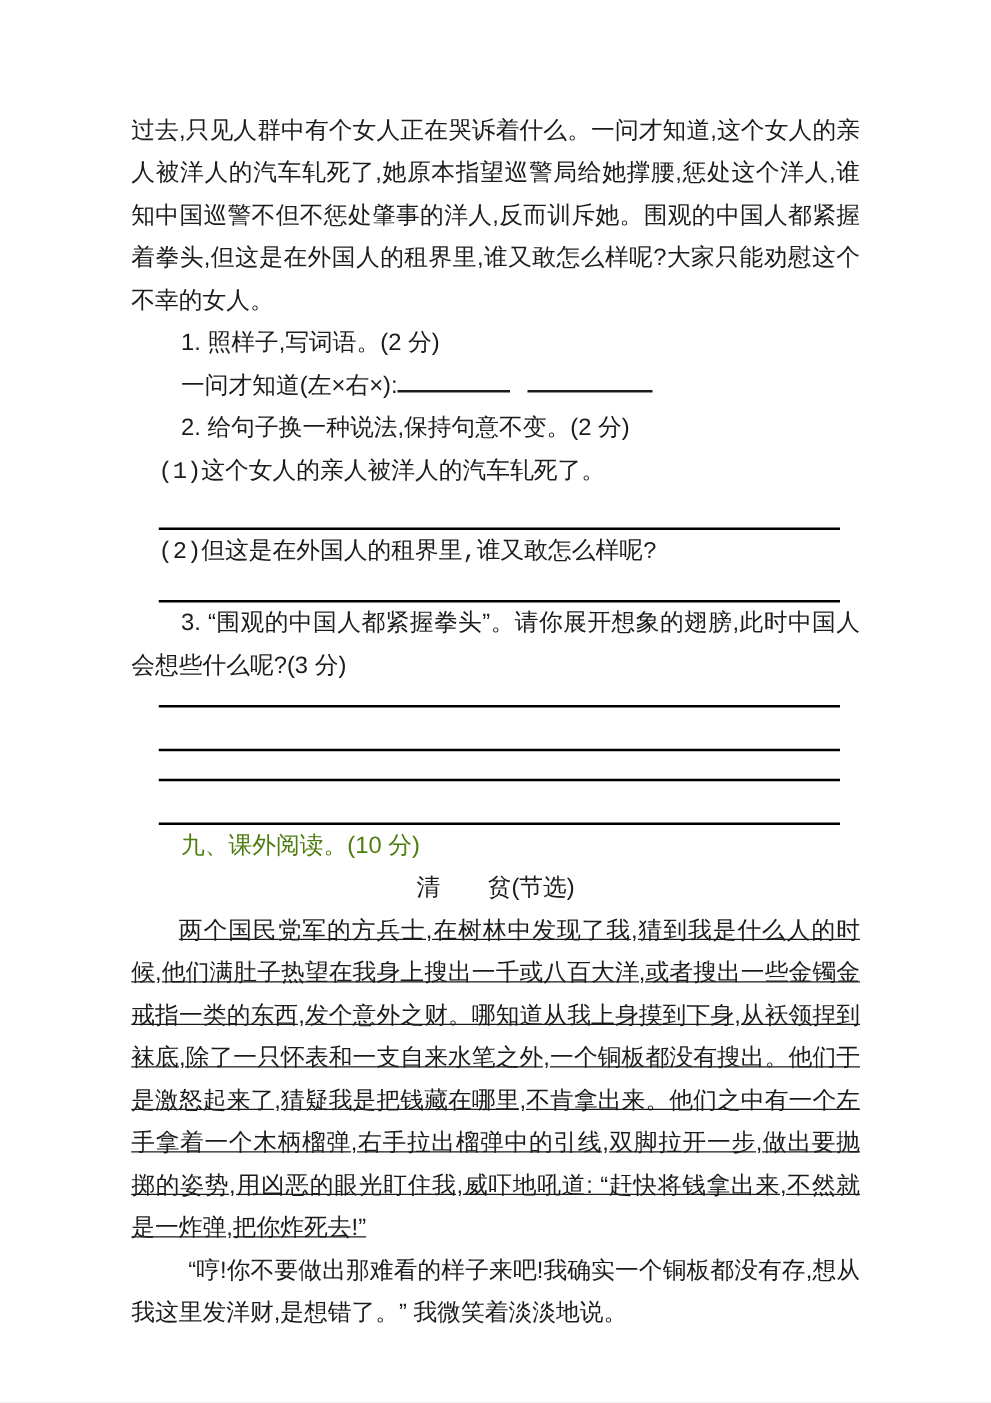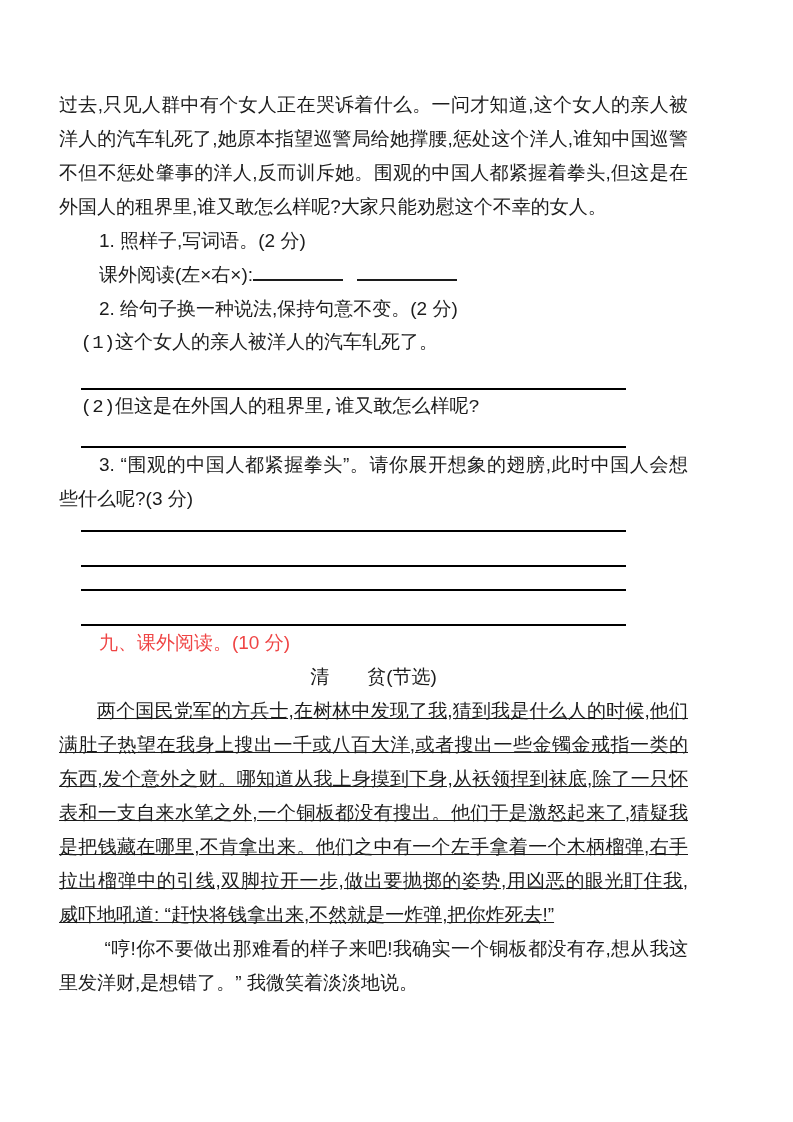--- a/index.html
+++ b/index.html
@@ -2,21 +2,21 @@
 <html><head>
 <meta charset="utf-8">
 <style>
   html,body{margin:0;padding:0;background:#e8e8e8;}
   .page{
     position:relative;
     width:793px;height:1122px;
     margin:0 auto;
     background:#ffffff;
     box-sizing:border-box;
-    padding:88px 105px 0 59px;
+    padding:88px 105px 0 105px;
     font-family:"Liberation Sans","DejaVu Sans",sans-serif;
     color:#1c1c1c;
     font-size:19px;
     line-height:34px;
     overflow:hidden;
   }
   .page p{margin:0;}
   .para{text-align:justify;}
   .indent{text-indent:2em;}
   .indent2{text-indent:2.4em;}
@@ -38,34 +38,34 @@
     margin-left:22px;
     width:545px;
     border-bottom:2px solid #000;
   }
   .al-1{height:28px;}
   .al-2{height:22px;}
   .al-3{height:14px;}
   .al-4{height:33px;}
   .al-5{height:22px;}
   .al-6{height:33px;}
-  .section-heading{color:#ef4444;}
+  .section-heading{color:#4d7c0f;}
   .title{text-align:center;}
 </style>
 </head>
 <body>
 
 <div class="page">
 
   <p class="para">过去,只见人群中有个女人正在哭诉着什么。一问才知道,这个女人的亲人被洋人的汽车轧死了,她原本指望巡警局给她撑腰,惩处这个洋人,谁知中国巡警不但不惩处肇事的洋人,反而训斥她。围观的中国人都紧握着拳头,但这是在外国人的租界里,谁又敢怎么样呢?大家只能劝慰这个不幸的女人。</p>
 
   <p class="q">1. 照样子,写词语。(2 分)</p>
 
   <div class="blank-row">
-    <span>课外阅读(左×右×):</span><span class="blank b1"></span><span class="blank b2"></span>
+    <span>一问才知道(左×右×):</span><span class="blank b1"></span><span class="blank b2"></span>
   </div>
 
   <p class="q">2. 给句子换一种说法,保持句意不变。(2 分)</p>
 
   <p class="item">(1)这个女人的亲人被洋人的汽车轧死了。</p>
   <div class="ansline al-1"></div>
 
   <p class="item mt6">(2)但这是在外国人的租界里,谁又敢怎么样呢?</p>
   <div class="ansline al-2"></div>
 

